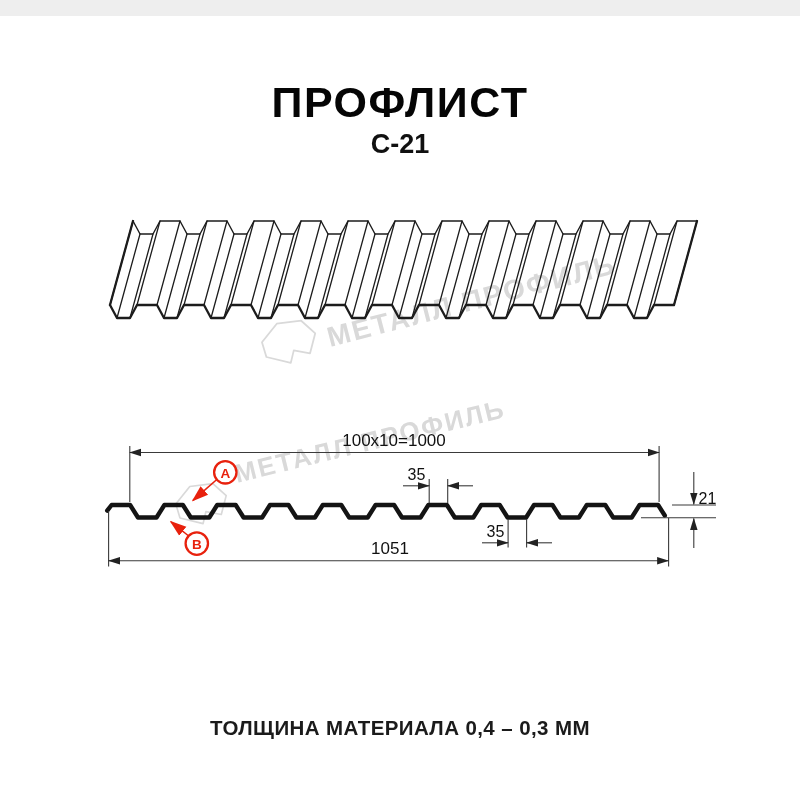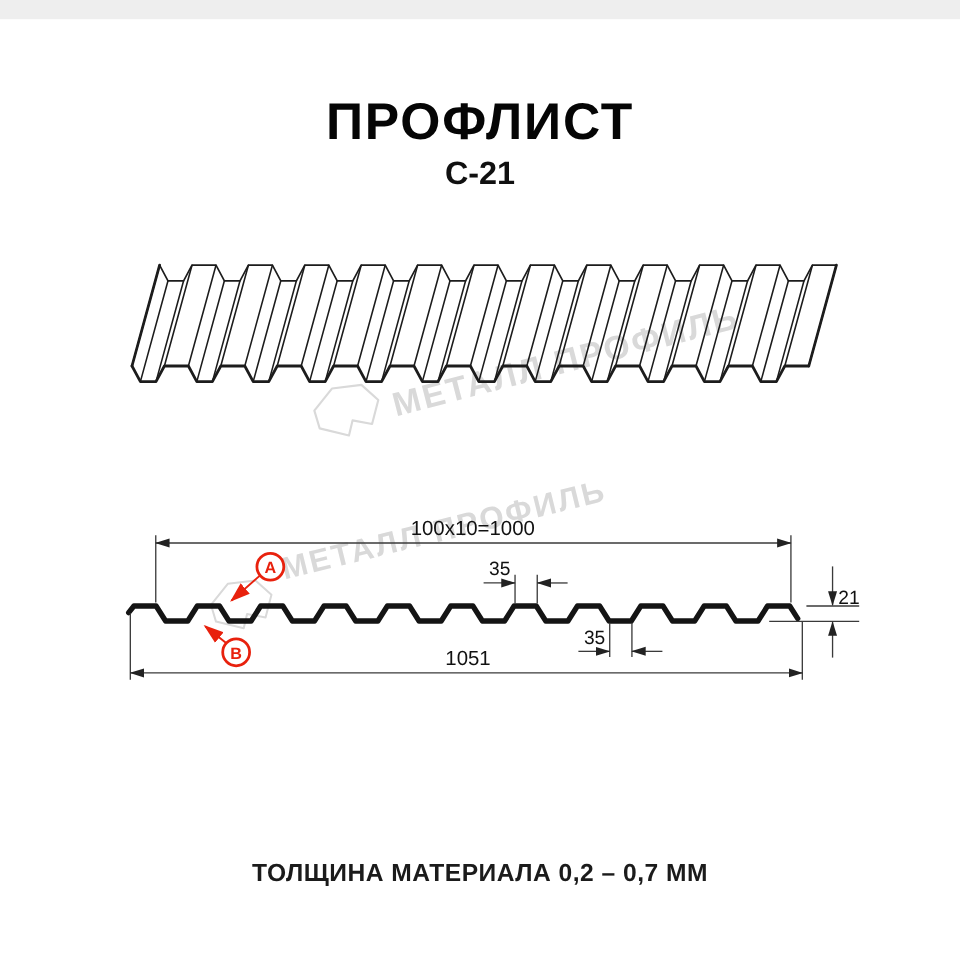--- a/index.html
+++ b/index.html
@@ -171,14 +171,14 @@
       <line class="redstroke" x1="216.8" y1="463.5" x2="193" y2="484.4" stroke-width="1.6" marker-end="url(#arrR)"></line>
     </g>
 
     <g>
       <circle class="redstroke" cx="196.8" cy="527.6" r="11.2" stroke-width="2.3"></circle>
       <text class="redtxt" x="196.8" y="533" text-anchor="middle">B</text>
       <line class="redstroke" x1="188.7" y1="520" x2="171" y2="505.8" stroke-width="1.6" marker-end="url(#arrR)"></line>
     </g>
   </svg>
 
-  <div class="footer">ТОЛЩИНА МАТЕРИАЛА 0,2 – 0,7 ММ</div>
+  <div class="footer">ТОЛЩИНА МАТЕРИАЛА 0,4 – 0,3 ММ</div>
 </div>
 
 </body></html>

